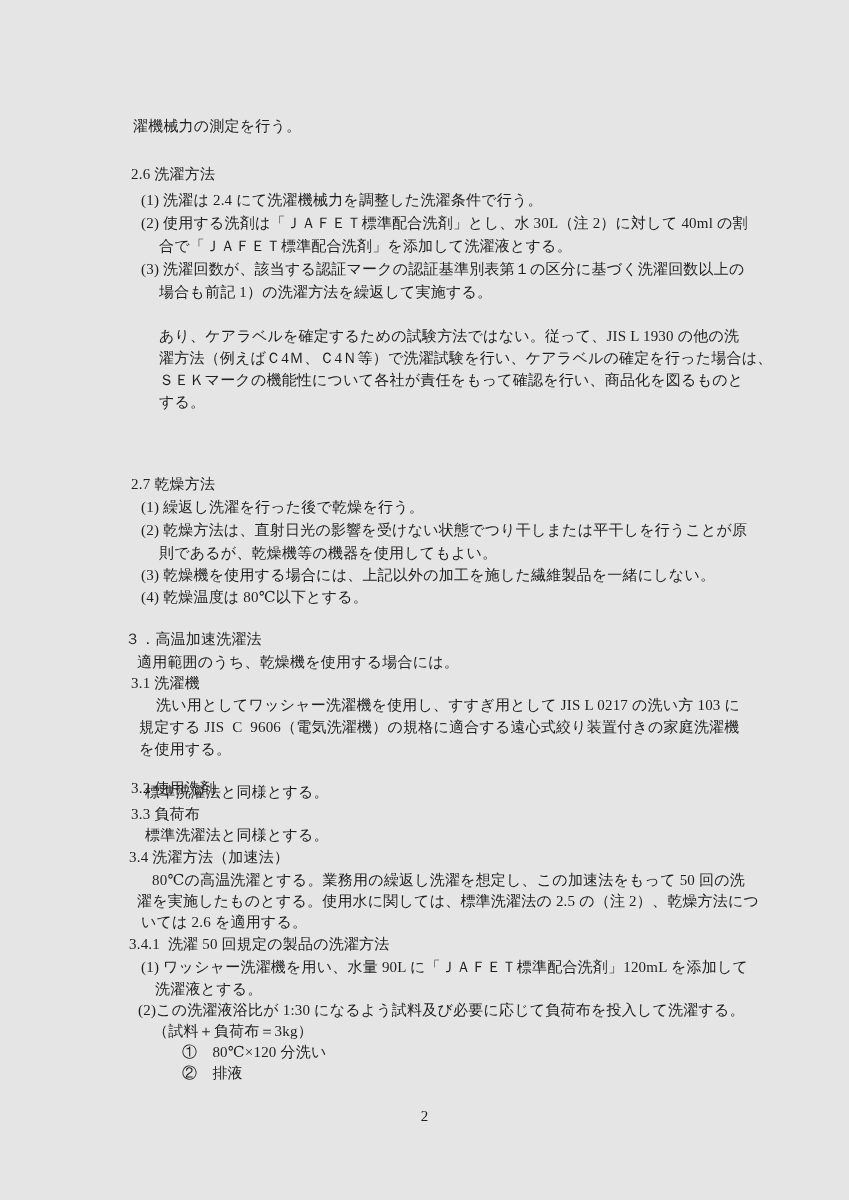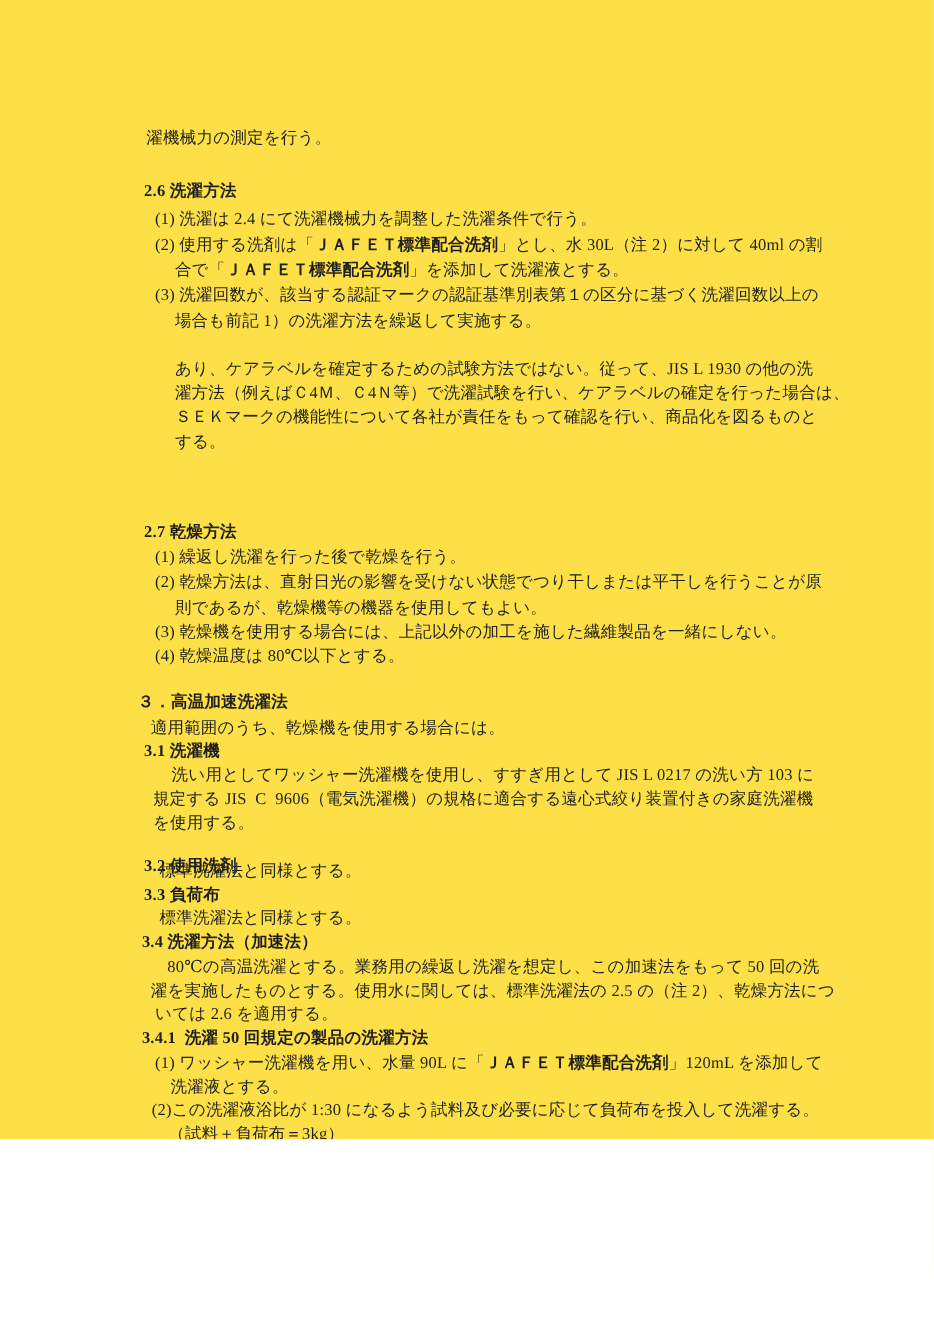--- a/index.html
+++ b/index.html
@@ -1,32 +1,32 @@
 <!DOCTYPE html>
 <html lang="ja"><head>
 <meta charset="utf-8">
 <style>
   html, body { margin: 0; padding: 0; background: #ffffff; }
   .page {
     position: relative;
     width: 849px;
-    height: 1036px;
-    background: #fde047;
+    height: 1200px;
+    background: #e5e5e5;
     font-family: "Liberation Serif", "DejaVu Serif", serif;
     color: #1f1f1f;
     font-size: 15px;
     overflow: hidden;
   }
   .line {
     position: absolute;
     white-space: pre;
     line-height: 16px;
     letter-spacing: 0.2px;
   }
-  .bold { font-weight: bold; }
+  .bold { font-weight: normal; }
   .seg { white-space: pre; text-align: right; }
   .page-number {
     position: absolute;
     top: 1108px;
     left: 0;
     width: 100%;
     text-align: center;
     font-size: 15px;
   }
 </style>

